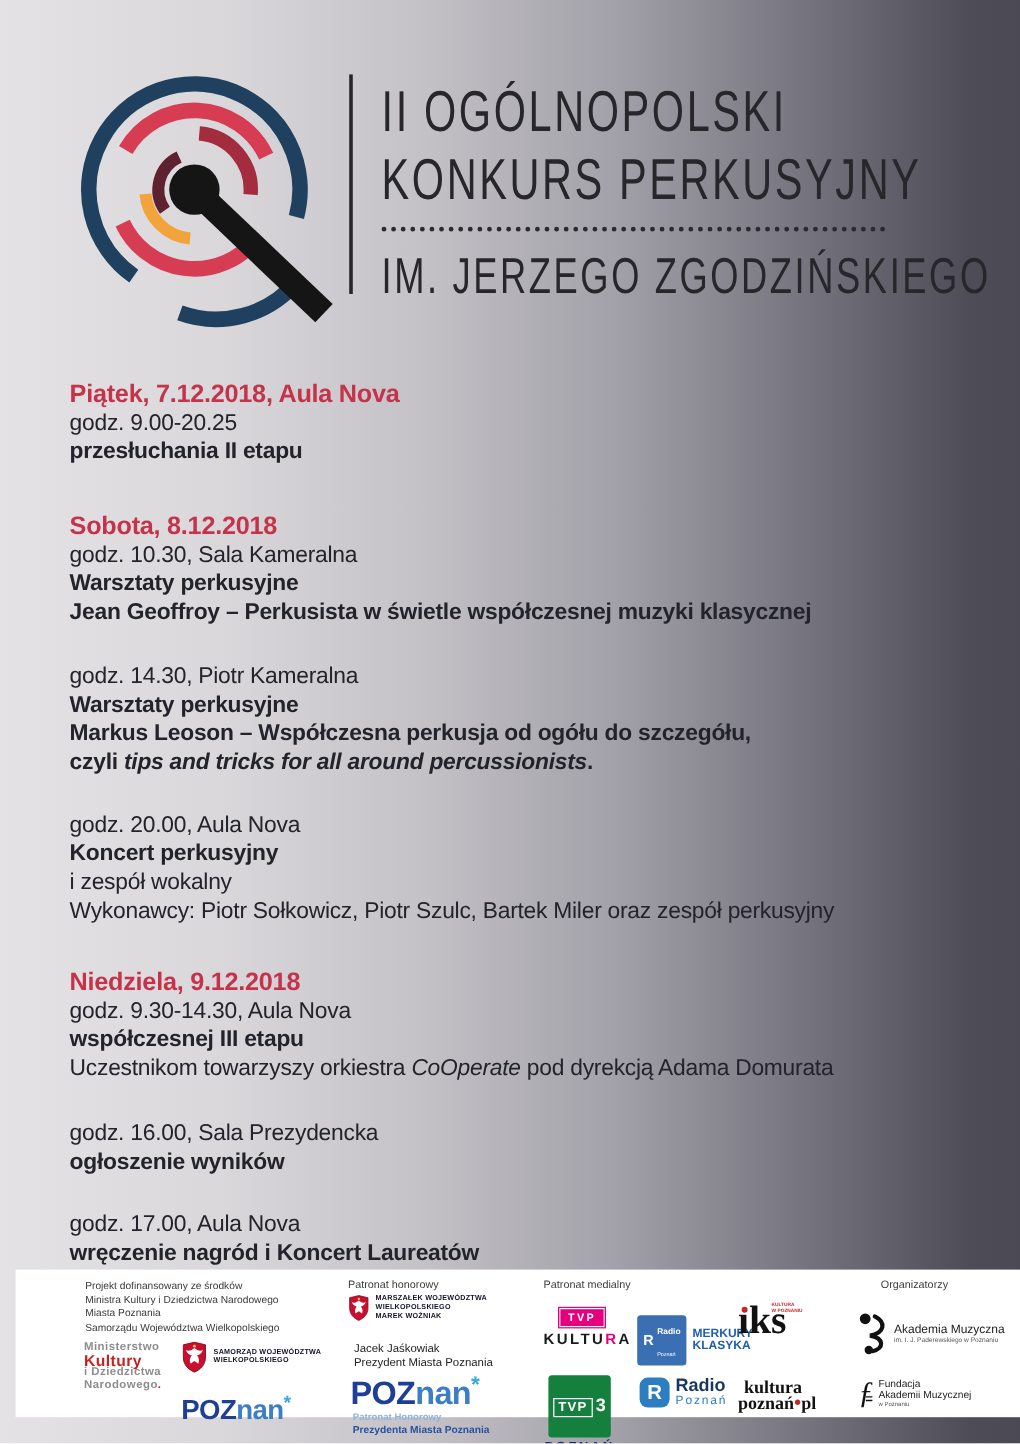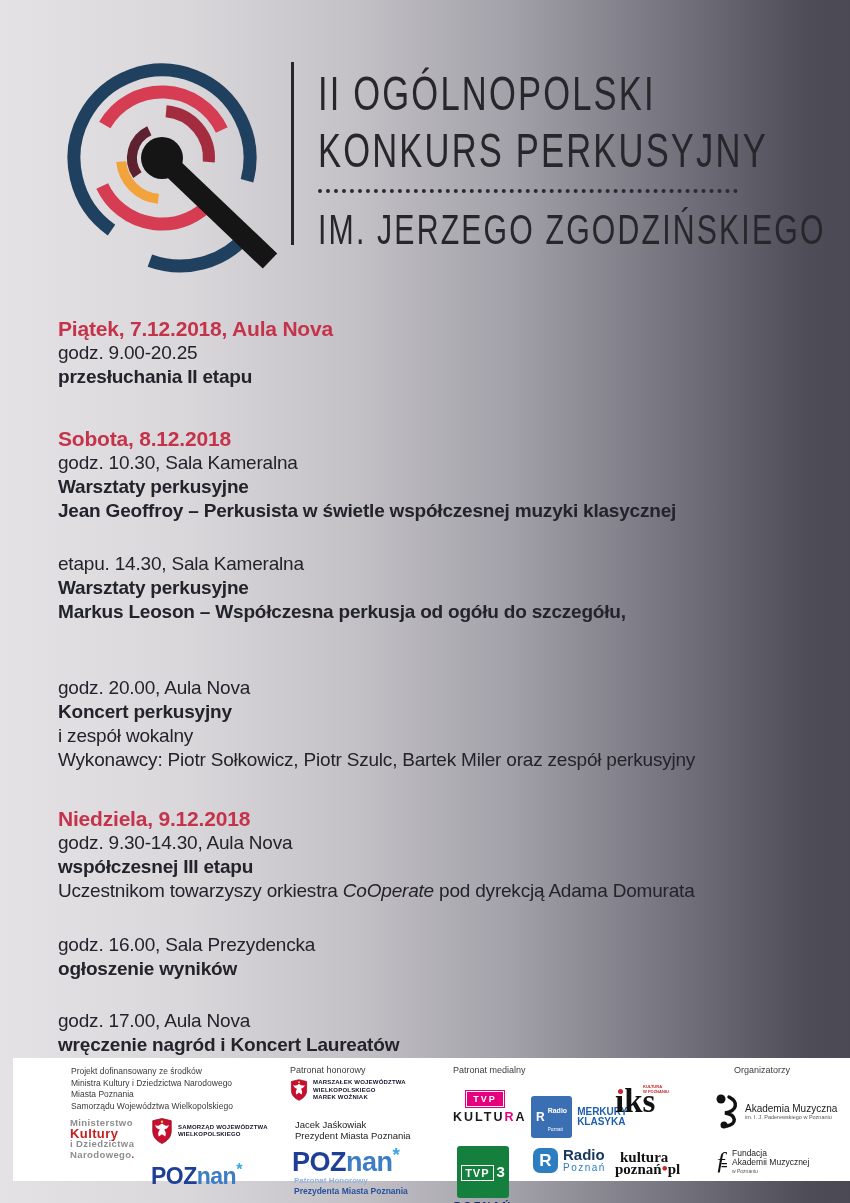--- a/index.html
+++ b/index.html
@@ -128,23 +128,24 @@
   </div>
 
   <div id="sec2" class="sec">
     <div class="red">Sobota, 8.12.2018</div>
     <div>godz. 10.30, Sala Kameralna</div>
     <div class="b">Warsztaty perkusyjne</div>
     <div class="b">Jean Geoffroy – Perkusista w świetle współczesnej muzyki klasycznej</div>
   </div>
 
   <div id="sec3" class="sec">
-    <div>etapu. 14.30, Sala Kameralna</div>
+    <div>godz. 14.30, Piotr Kameralna</div>
     <div class="b">Warsztaty perkusyjne</div>
     <div class="b">Markus Leoson – Współczesna perkusja od ogółu do szczegółu,</div>
+    <div class="b"><span>czyli </span><span class="it">tips and tricks for all around percussionists</span><span>.</span></div>
   </div>
 
   <div id="sec4" class="sec">
     <div>godz. 20.00, Aula Nova</div>
     <div class="b">Koncert perkusyjny</div>
     <div>i zespół wokalny</div>
     <div>Wykonawcy: Piotr Sołkowicz, Piotr Szulc, Bartek Miler oraz zespół perkusyjny</div>
   </div>
 
   <div id="sec5" class="sec">

